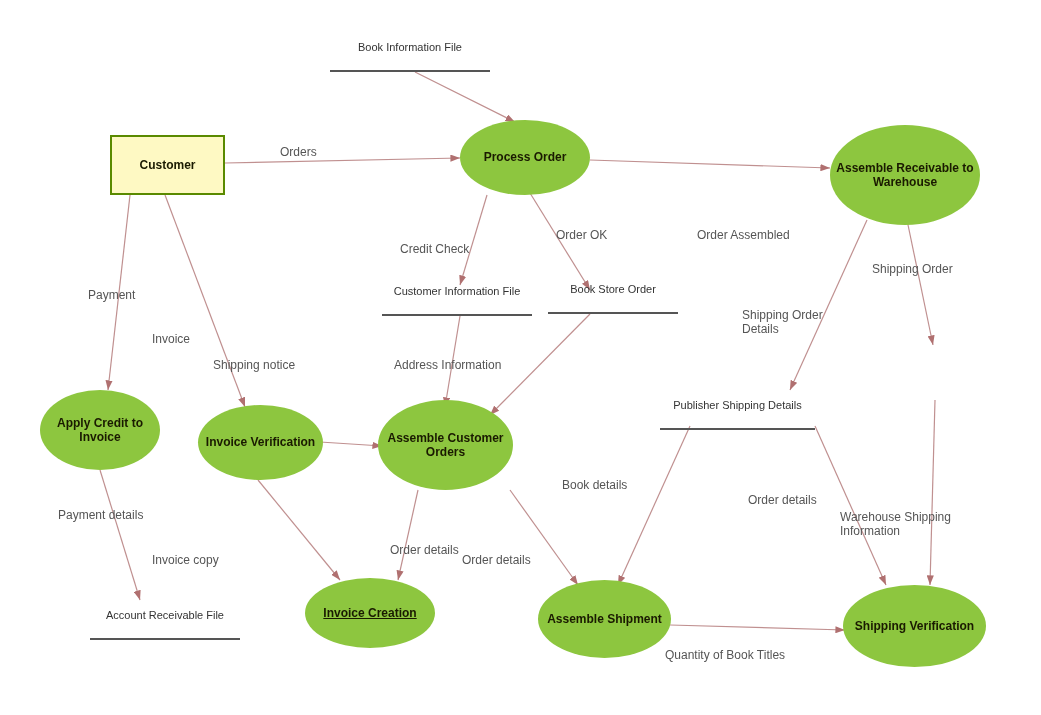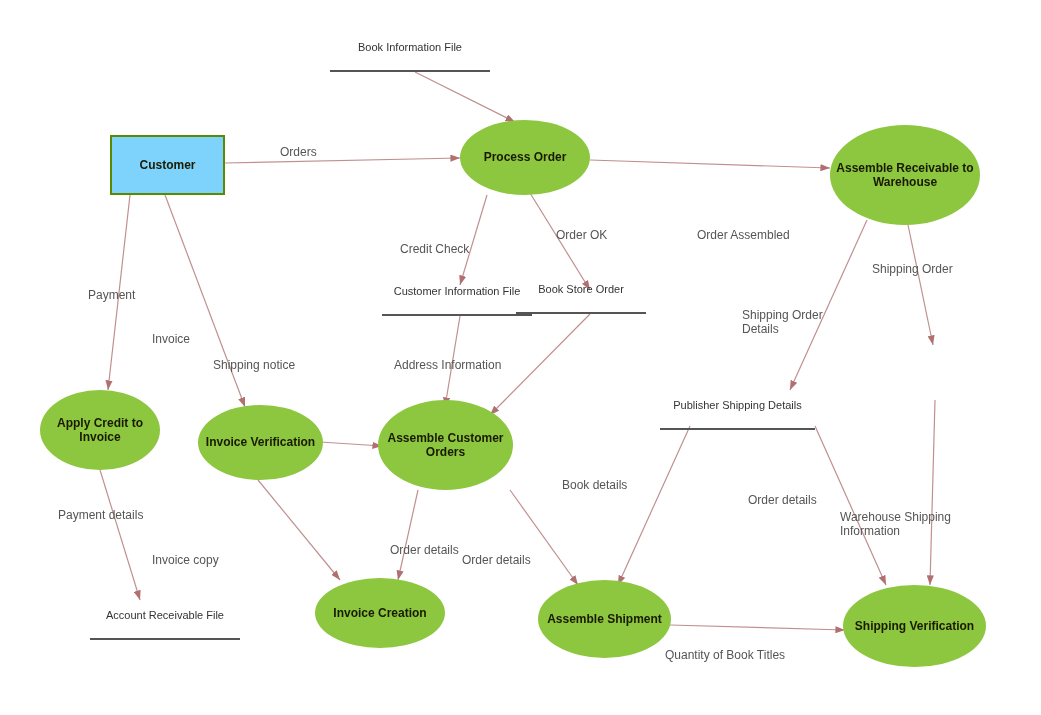--- a/index.html
+++ b/index.html
@@ -35,21 +35,21 @@
       font-size: 12px;
       font-weight: bold;
       line-height: 1.2;
     }
     .node-rect {
       position: absolute;
       display: flex;
       align-items: center;
       justify-content: center;
       text-align: center;
-      background: #7dd3fc;
+      background: #fef9c3;
       border: 2px solid #5a8a00;
       color: #1a1a00;
       font-size: 12px;
       font-weight: bold;
       line-height: 1.2;
     }
     .node-file {
       position: absolute;
       display: flex;
       align-items: flex-end;
@@ -123,21 +123,21 @@
   </svg>
 
   <div class="node-file" style="left:330px; top:42px; width:160px; height:30px;">
     <span>Book Information File</span>
   </div>
 
   <div class="node-file" style="left:382px; top:280px; width:150px; height:36px;">
     <span>Customer Information File</span>
   </div>
 
-  <div class="node-file" style="left:516px; top:290px; width:130px; height:24px;">
+  <div class="node-file" style="left:548px; top:290px; width:130px; height:24px;">
     <span>Book Store Order</span>
   </div>
 
   <div class="node-file" style="left:660px; top:390px; width:155px; height:40px;">
     <span>Publisher Shipping Details</span>
   </div>
 
   <div class="node-file" style="left:90px; top:600px; width:150px; height:40px;">
     <span>Account Receivable File</span>
   </div>
@@ -155,21 +155,21 @@
   </div>
 
   <div class="node-ellipse" style="left:198px; top:405px; width:125px; height:75px;">
     <span>Invoice Verification</span>
   </div>
 
   <div class="node-ellipse" style="left:378px; top:400px; width:135px; height:90px;">
     <span>Assemble Customer Orders</span>
   </div>
 
-  <div class="node-ellipse" style="left:315px; top:578px; width:130px; height:70px;">
+  <div class="node-ellipse" style="left:305px; top:578px; width:130px; height:70px;text-decoration:underline;">
     <span>Invoice Creation</span>
   </div>
 
   <div class="node-ellipse" style="left:538px; top:580px; width:133px; height:78px;">
     <span>Assemble Shipment</span>
   </div>
 
   <div class="node-ellipse" style="left:843px; top:585px; width:143px; height:82px;">
     <span>Shipping Verification</span>
   </div>

